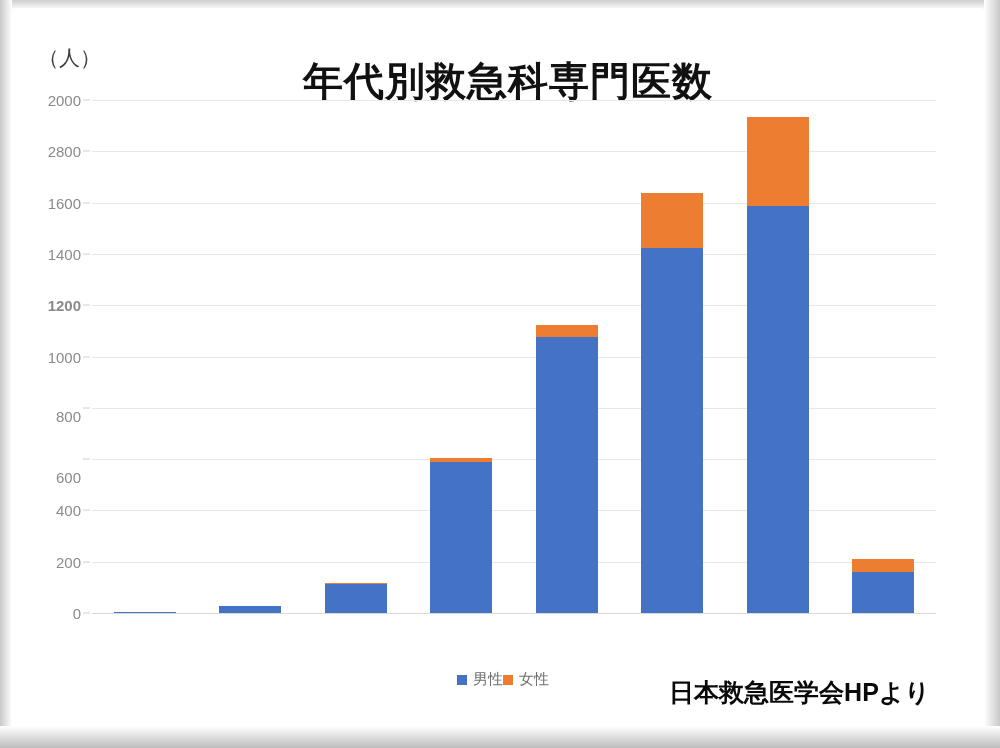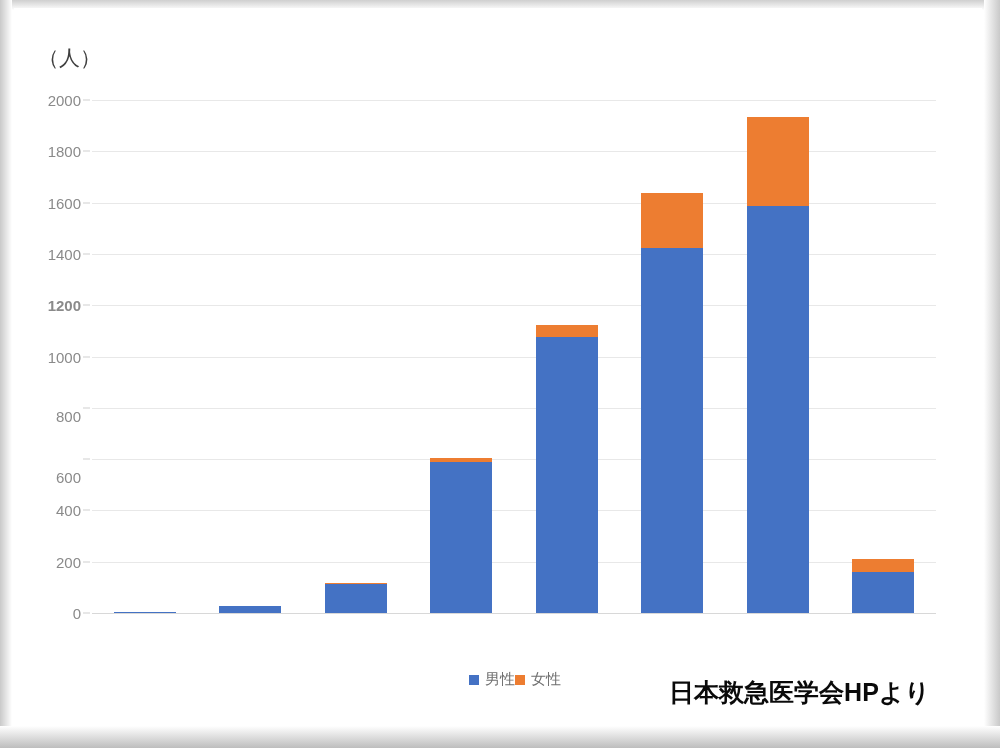--- a/index.html
+++ b/index.html
@@ -146,21 +146,21 @@
     text-align: center;
     font-size: 14.5px;
     color: #8c8c8c;
     white-space: nowrap;
     transform: translateX(-50%);
   }
 
   
   .legend {
     position: absolute;
-    left: 12px;
+    left: 0;
     top: 662px;
     width: 968px;
     display: flex;
     justify-content: center;
     align-items: center;
     padding-left: 10px;
     box-sizing: border-box;
   }
   .legend-item {
     display: flex;
@@ -193,20 +193,21 @@
 
   <div class="frame-top"></div>
   <div class="frame-left"></div>
   <div class="frame-right"></div>
   <div class="frame-bottom"></div>
 
   <div class="slide">
 
     <div class="axis-unit">（人）</div>
 
+    <div class="chart-title">年代別救急科専門医数</div>
 
     <div class="plot">
       <div class="plot-inner">
         <div id="gridlines">
             <div class="gridline zero" style="top: 513px;">
               <div class="ytick-dash" style="top: 0px;"></div>
               <div class="ytick" style="top: 0px;">0</div>
             </div>
             <div class="gridline" style="top: 461.7px;">
               <div class="ytick-dash" style="top: 0px;"></div>
@@ -235,21 +236,21 @@
             <div class="gridline" style="top: 153.9px;">
               <div class="ytick-dash" style="top: 0px;"></div>
               <div class="ytick" style="top: 0px; margin-left: 15px;">1400</div>
             </div>
             <div class="gridline" style="top: 102.6px;">
               <div class="ytick-dash" style="top: 0px;"></div>
               <div class="ytick" style="top: 0px;">1600</div>
             </div>
             <div class="gridline" style="top: 51.3px;">
               <div class="ytick-dash" style="top: 0px;"></div>
-              <div class="ytick" style="top: 0px;">1800</div>
+              <div class="ytick" style="top: 0px;">2800</div>
             </div>
             <div class="gridline" style="top: 0px;">
               <div class="ytick-dash" style="top: 0px;"></div>
               <div class="ytick" style="top: 0px;">2000</div>
             </div>
           </div>
         <div class="bars" id="bars">
             <div class="bar-slot" style="left: 0px; width: 105.5px;">
               <div class="bar-stack">
                 <div class="seg seg-female" style="height: 0px; background: rgb(237, 125, 49);"></div>

